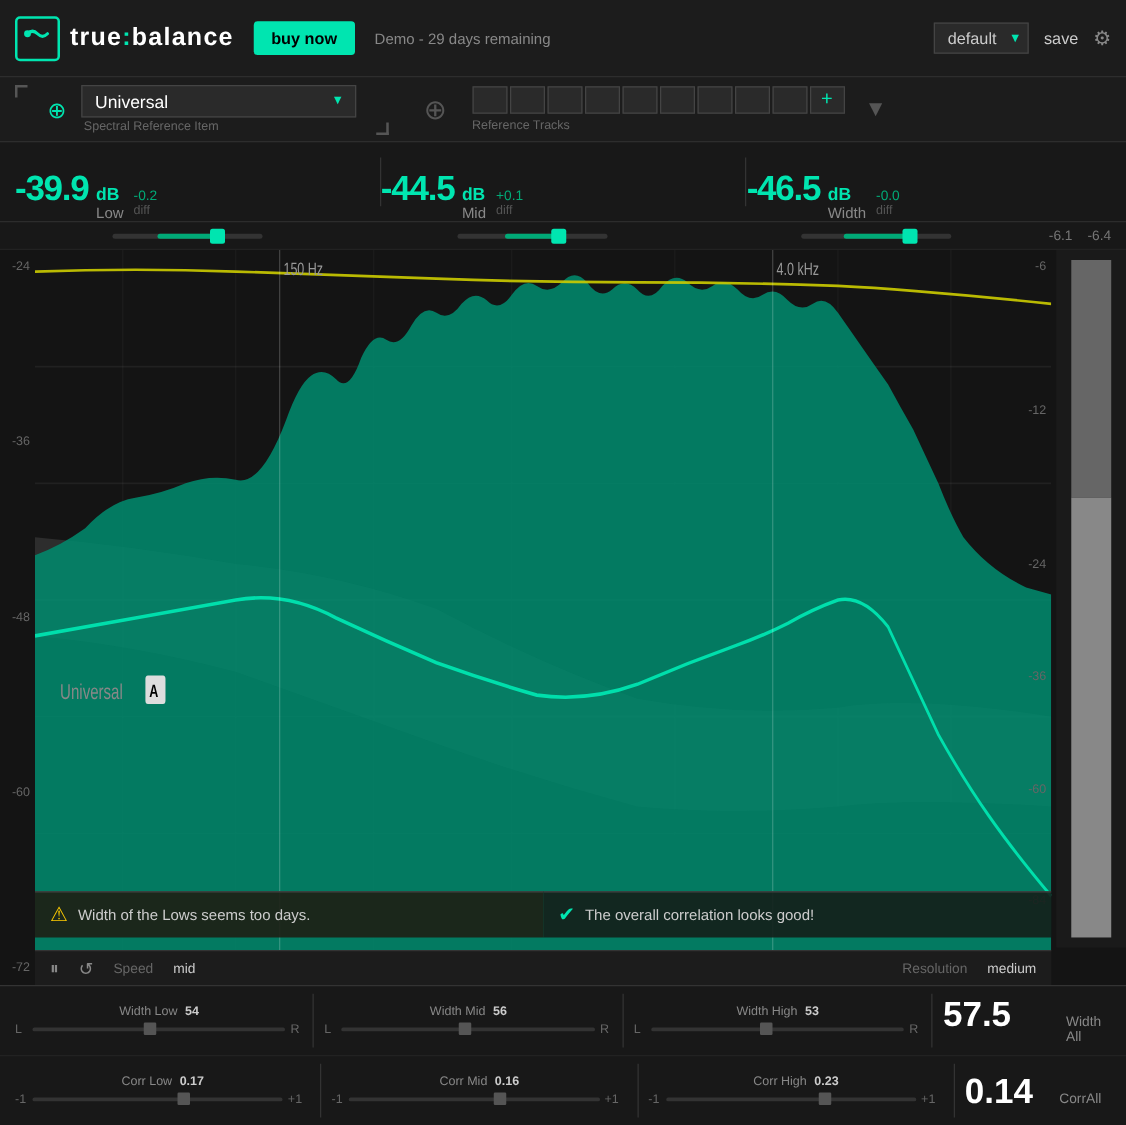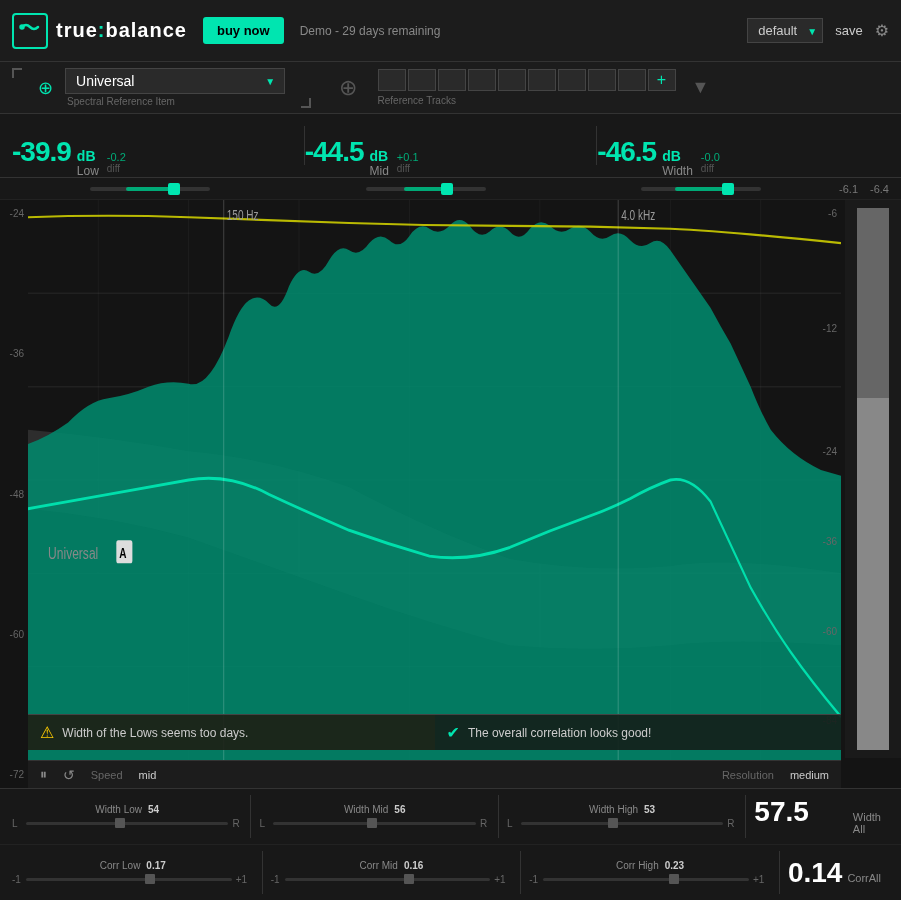--- a/index.html
+++ b/index.html
@@ -903,21 +903,21 @@
         <div class="range-track">
           <div class="range-thumb" style="left:61%;"></div>
         </div>
         <span class="lr-label" style="width:18px;">+1</span>
       </div>
     </div>
 
     <div class="divider-v"></div>
 
     <div class="corr-all-group">
-      <div style="display:flex;align-items:baseline;gap:5px;">
+      <div style="display:flex;align-items:baseline;gap:21px;">
         <span class="corr-all-val">0.14</span>
         <div style="display:flex;flex-direction:row;">
           <span class="corr-all-label">Corr</span>
           <span class="corr-all-label">All</span>
         </div>
       </div>
     </div>
   </div>
 
 </div>

